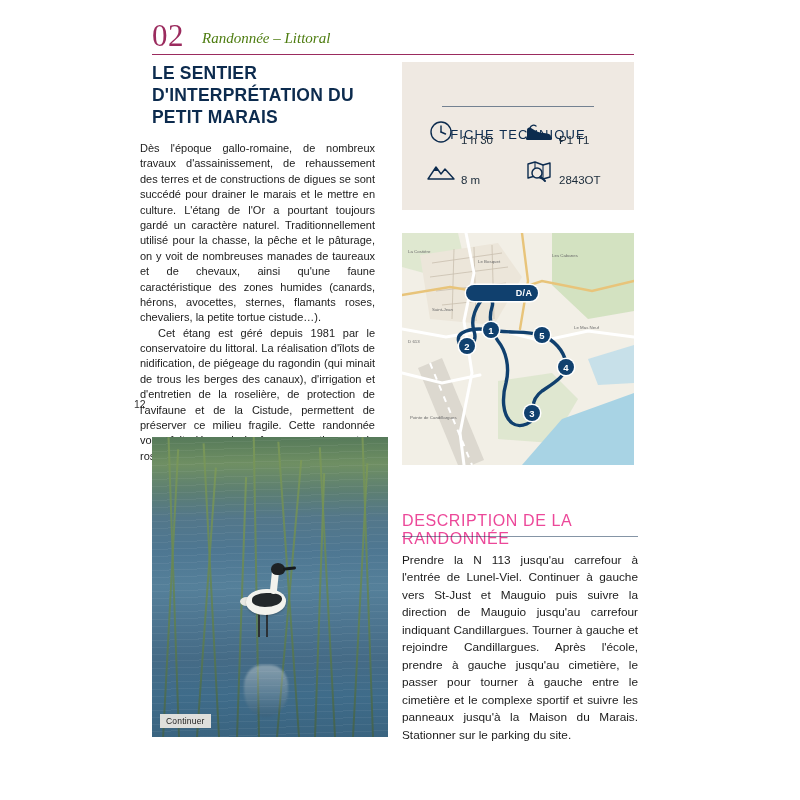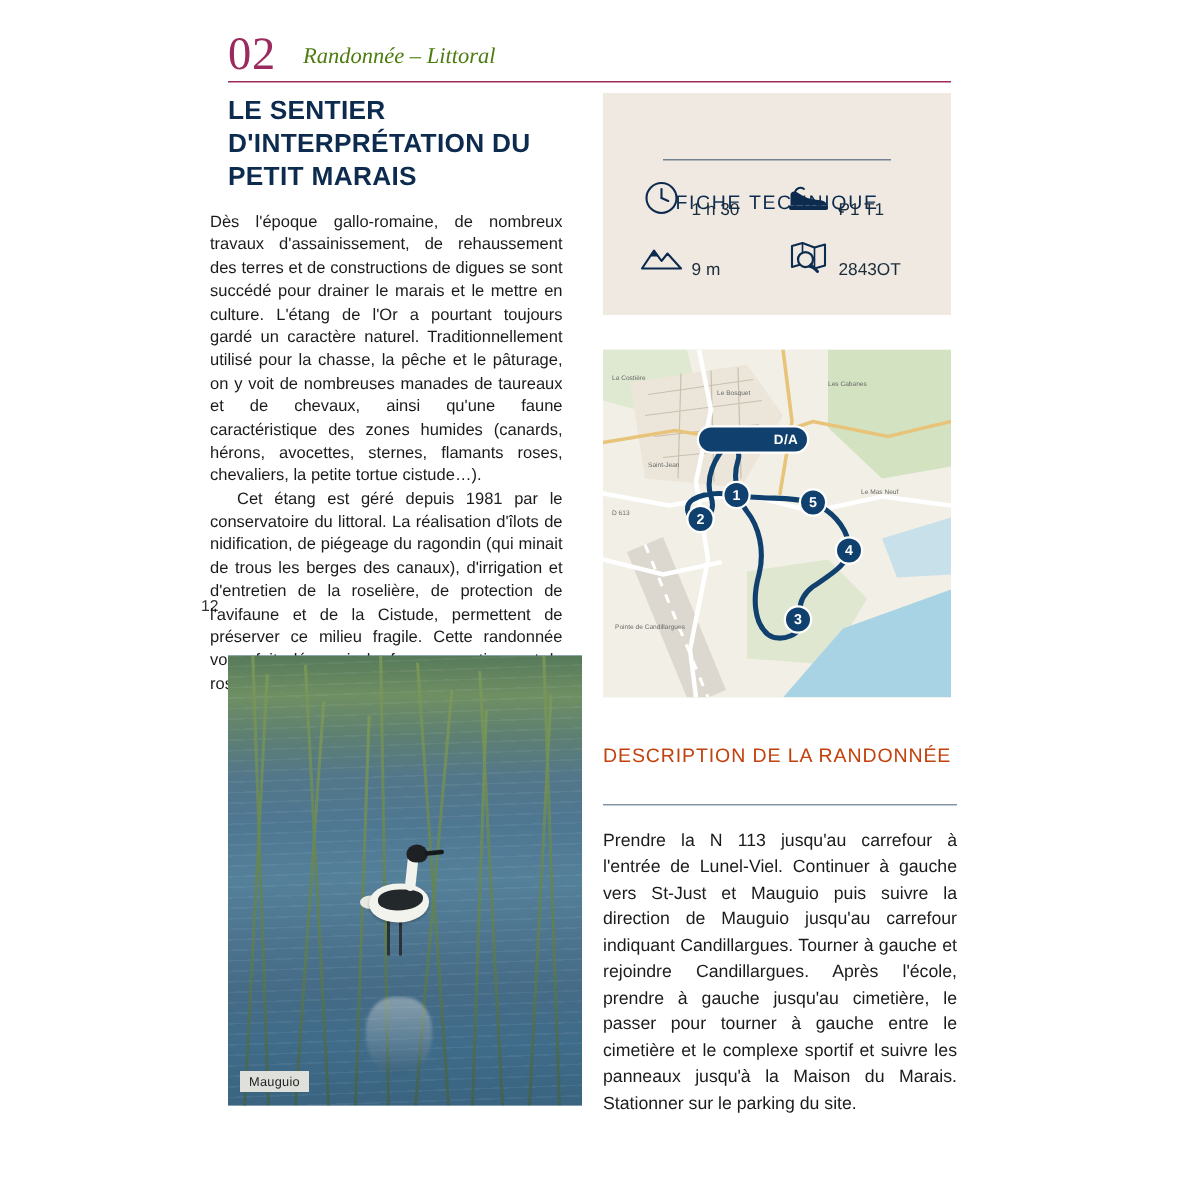--- a/index.html
+++ b/index.html
@@ -329,25 +329,25 @@
     justify-content: center;
     box-shadow: 0 0 0 1.5px #ffffff;
     letter-spacing: 0.3px;
     padding-left: 44px;
   }
 
   
   .desc-title {
     position: absolute;
     left: 402px;
-    top: 496px;
+    top: 512px;
     width: 236px;
-    font-size: 13px;
+    font-size: 16px;
     letter-spacing: 0.6px;
-    color: #c2410c;
+    color: #ec4899;
   }
   .desc-rule {
     position: absolute;
     left: 402px;
     top: 536px;
     width: 236px;
     height: 1px;
     background: #0c2b4e;
     opacity: 0.5;
   }
@@ -406,21 +406,21 @@
       <div class="bird-leg" style="left:18px;"></div>
       <div class="bird-leg" style="left:26px;"></div>
       <div class="bird-tail"></div>
       <div class="bird-body"></div>
       <div class="bird-wing"></div>
       <div class="bird-neck"></div>
       <div class="bird-head"></div>
       <div class="bird-beak"></div>
     </div>
 
-    <div class="photo-caption">Mauguio</div>
+    <div class="photo-caption">Continuer</div>
   </div>
 
   <div class="fiche">
     <div class="fiche-title">FICHE TECHNIQUE</div>
     <div class="fiche-rule"></div>
     <div class="fiche-grid">
 
       <div class="fiche-row">
         <div class="fiche-cell">
           <span class="fiche-ico">
@@ -445,21 +445,21 @@
       </div>
 
       <div class="fiche-row">
         <div class="fiche-cell">
           <span class="fiche-ico">
             <svg width="30" height="24" viewBox="0 0 30 24">
               <path d="M2 19 L10 7 L15 14 L19 9 L28 19 Z" fill="none" stroke="#0c2b4e" stroke-width="1.4" stroke-linejoin="round"></path>
               <path d="M10 7 L13 11 L7 11 Z" fill="#0c2b4e"></path>
             </svg>
           </span>
-          <span class="fiche-val">9 m</span>
+          <span class="fiche-val">8 m</span>
         </div>
         <div class="fiche-cell">
           <span class="fiche-ico">
             <svg width="30" height="26" viewBox="0 0 30 26">
               <path d="M4 5 L11 3 L19 6 L26 4 L26 18 L19 20 L11 17 L4 19 Z" fill="none" stroke="#0c2b4e" stroke-width="1.4" stroke-linejoin="round"></path>
               <line x1="11" y1="3" x2="11" y2="17" stroke="#0c2b4e" stroke-width="1.1"></line>
               <line x1="19" y1="6" x2="19" y2="20" stroke="#0c2b4e" stroke-width="1.1"></line>
               <circle cx="13" cy="14" r="5" fill="#efe9e2" stroke="#0c2b4e" stroke-width="1.5"></circle>
               <line x1="16.6" y1="17.6" x2="21" y2="22" stroke="#0c2b4e" stroke-width="2" stroke-linecap="round"></line>
             </svg>

